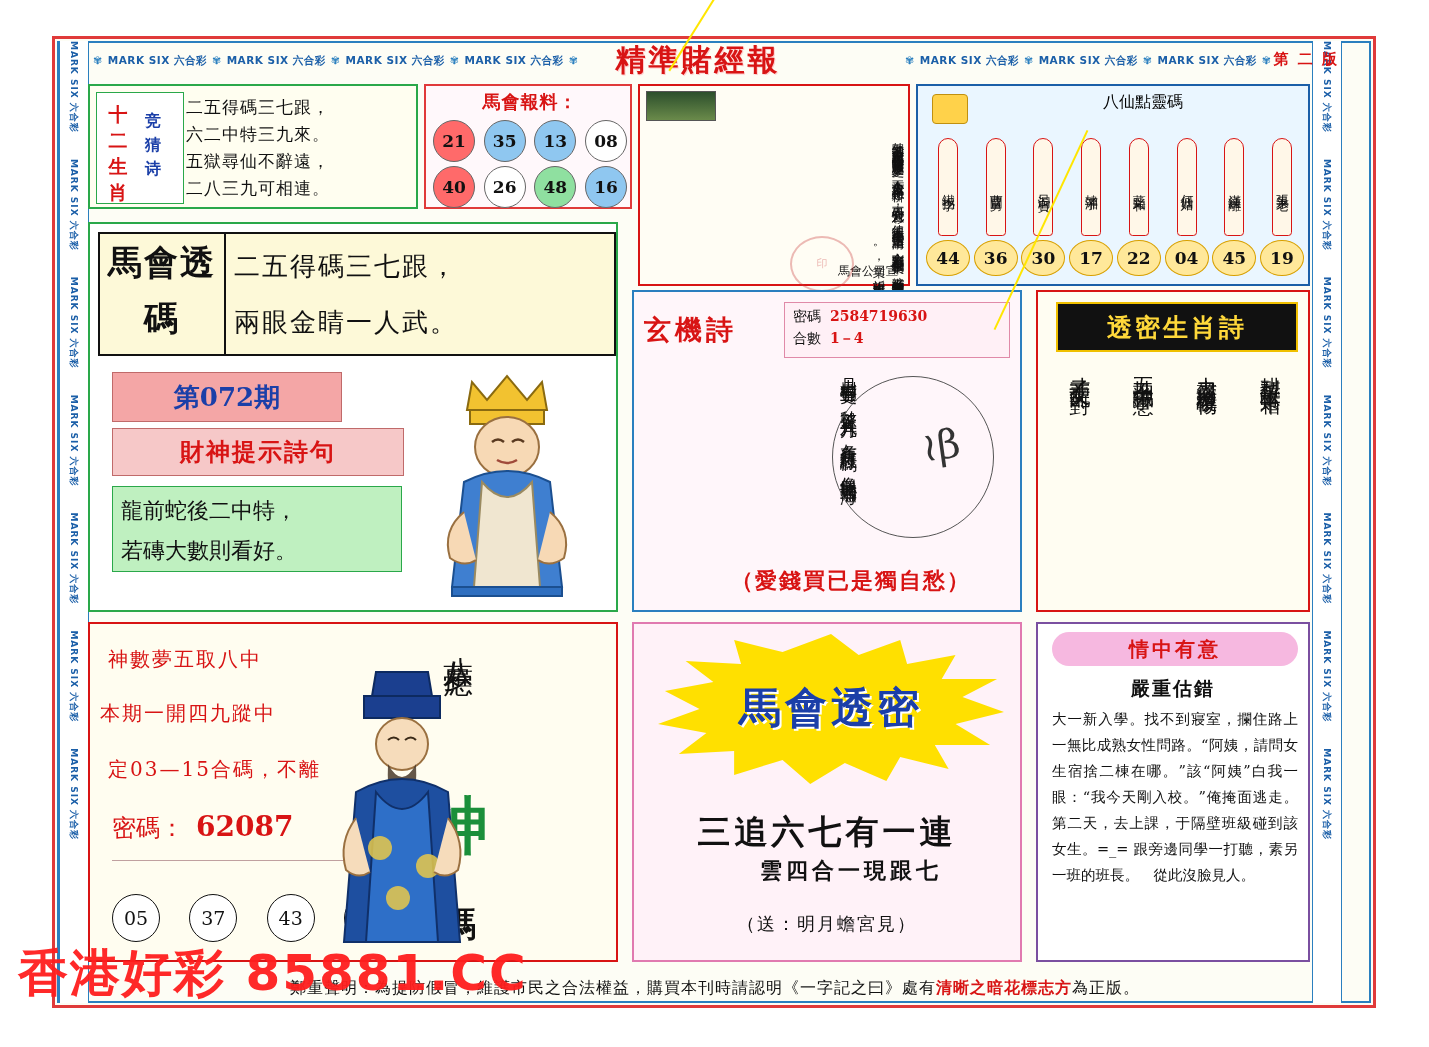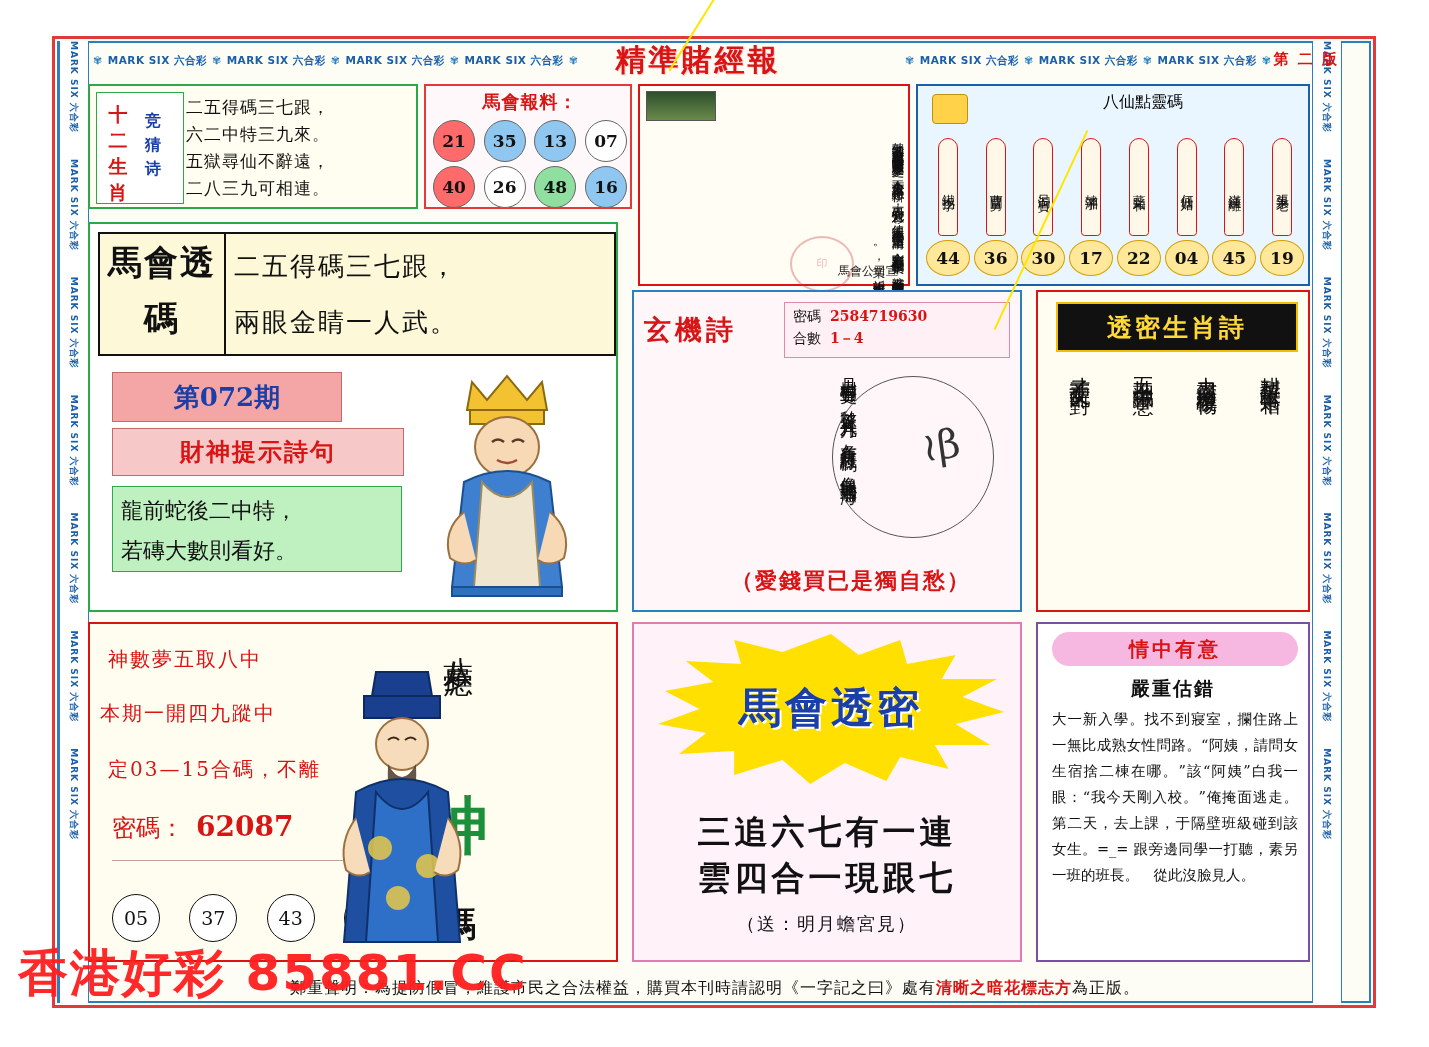--- a/index.html
+++ b/index.html
@@ -99,21 +99,21 @@
   #mengBox .vtitle{position:absolute;right:138px;top:10px;writing-mode:vertical-rl;text-orientation:upright;font-size:30px;color:#111;letter-spacing:4px;}
   #mengBox .vshen{position:absolute;right:128px;top:160px;font-size:62px;font-weight:bold;color:#1b8f3a;}
   #mengBox .vma{position:absolute;right:140px;top:278px;font-size:34px;font-weight:bold;color:#111;}
 
   
   #toumiBox{left:632px;top:622px;width:390px;height:340px;border:2px solid #e07ab0;background:#fff2f8;}
   .star{position:absolute;left:24px;top:10px;width:346px;height:150px;}
   .star .burst{position:absolute;left:0;top:0;width:100%;height:100%;background:#ffe000;clip-path:polygon(50% 0%,58% 14%,70% 4%,72% 20%,86% 14%,82% 30%,98% 30%,88% 42%,100% 52%,86% 60%,96% 74%,80% 74%,84% 90%,70% 82%,66% 98%,54% 86%,44% 100%,36% 84%,22% 94%,22% 78%,6% 80%,14% 66%,0% 60%,12% 50%,2% 38%,16% 32%,8% 18%,24% 20%,22% 4%,36% 12%);}
   .star .txt{position:absolute;left:0;top:46px;width:100%;text-align:center;font-size:42px;font-weight:bold;color:#1b3fa8;letter-spacing:4px;text-shadow:2px 2px 0 #ffffff;font-family:Liberation Serif, serif;}
   #toumiBox .l1{position:absolute;left:0;top:186px;width:100%;text-align:center;font-size:33px;font-weight:bold;color:#111;letter-spacing:4px;}
-  #toumiBox .l2{position:absolute;left:0;top:232px;width:100%;text-align:center;font-size:33px;font-weight:bold;color:#111;letter-spacing:4px;}
+  #toumiBox .l2{position:absolute;left:0;top:232px;width:100%;text-align:center;font-size:22px;font-weight:bold;color:#111;letter-spacing:4px;padding-left:24px;}
   #toumiBox .l3{position:absolute;left:0;top:288px;width:100%;text-align:center;font-size:18px;color:#111;letter-spacing:2px;}
 
   
   #qingBox{left:1036px;top:622px;width:274px;height:340px;border:2px solid #7a4fa0;background:#ffffff;}
   #qingBox .hd{position:absolute;left:14px;top:8px;width:246px;height:34px;border-radius:17px;background:#f6b8e0;display:flex;align-items:center;justify-content:center;font-size:20px;font-weight:bold;color:#d81414;letter-spacing:3px;}
   #qingBox .sub{position:absolute;left:0;top:52px;width:100%;text-align:center;font-size:19px;font-weight:bold;color:#111;letter-spacing:2px;}
   #qingBox .body{position:absolute;left:14px;top:82px;width:246px;height:246px;font-size:14.5px;line-height:26px;color:#111;text-align:justify;}
 
   
   .decl{position:absolute;left:60px;top:978px;width:1310px;text-align:center;font-size:16px;color:#111;letter-spacing:1px;}
@@ -165,21 +165,21 @@
       <div>二八三九可相連。</div>
     </div>
   </div>
 
   <div class="box cjk" id="baoliaoBox">
     <div class="hd">馬會報料：</div>
     <div class="ballrow" style="top:34px;">
       <div class="ball red">21</div>
       <div class="ball blue">35</div>
       <div class="ball blue">13</div>
-      <div class="ball white">07</div>
+      <div class="ball white">08</div>
     </div>
     <div class="ballrow" style="top:80px;">
       <div class="ball red">40</div>
       <div class="ball white">26</div>
       <div class="ball green">48</div>
       <div class="ball blue">16</div>
     </div>
   </div>
 
   <div class="box cjk" id="newsBox">

